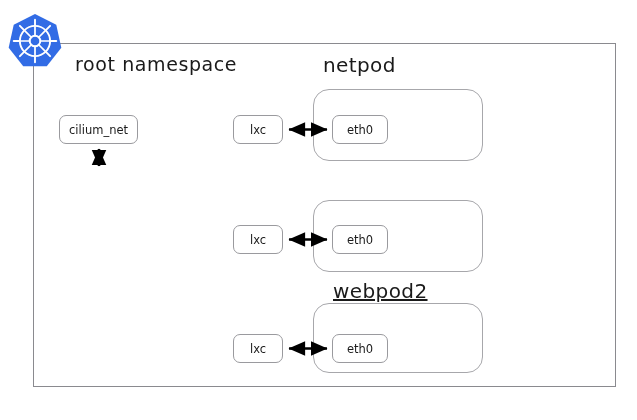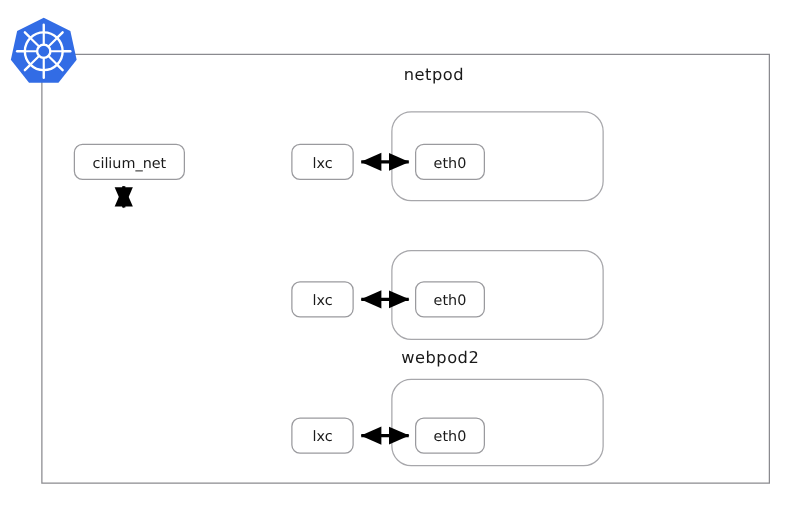--- a/index.html
+++ b/index.html
@@ -64,21 +64,21 @@
   
   .pod-box {
     position: absolute;
     border: 1px solid #a7a7ab;
     border-radius: 16px;
     background: #ffffff;
     box-sizing: border-box;
   }
   .pod-title {
     position: absolute;
-    font-size: 13px;
+    font-size: 20px;
     letter-spacing: 0.4px;
     color: #1a1a1a;
     white-space: nowrap;
   }
 
   
   .arrow-layer {
     position: absolute;
     left: 0;
     top: 0;
@@ -86,20 +86,21 @@
     height: 420px;
     pointer-events: none;
   }
 </style>
 </head>
 <body>
 
 <div id="canvas">
 
   <div class="root-frame"></div>
+  <div class="root-label">root namespace</div>
 
   <div class="k8s-logo">
     <svg viewBox="0 0 100 100" width="56" height="56" aria-hidden="true">
       <polygon points="50,2 88,21 97,62 71,95 29,95 3,62 12,21" fill="#326ce5"></polygon>
       <g fill="none" stroke="#ffffff" stroke-width="3.4" stroke-linecap="round">
         <circle cx="50" cy="50" r="27"></circle>
         <circle cx="50" cy="50" r="9.5"></circle>
         <line x1="50" y1="23" x2="50" y2="12"></line>
         <line x1="50" y1="77" x2="50" y2="88"></line>
         <line x1="23" y1="50" x2="12" y2="50"></line>
@@ -115,21 +116,21 @@
         <line x1="40.5" y1="50" x2="25" y2="50"></line>
         <line x1="59.5" y1="50" x2="75" y2="50"></line>
         <line x1="43.3" y1="43.3" x2="32.4" y2="32.4"></line>
         <line x1="56.7" y1="56.7" x2="67.6" y2="67.6"></line>
         <line x1="56.7" y1="43.3" x2="67.6" y2="32.4"></line>
         <line x1="43.3" y1="56.7" x2="32.4" y2="67.6"></line>
       </g>
     </svg>
   </div>
 
-  <div class="node-box" style="left:59px; top:115px; width:89px; height:29px;">
+  <div class="node-box" style="left:59px; top:115px; width:79px; height:29px;">
     <span>cilium_net</span>
   </div>
 
 
   <div class="pod-title" style="left:323px; top:53px;">netpod</div>
   <div class="pod-box" style="left:313px; top:89px; width:170px; height:72px;"></div>
   <div class="node-box" style="left:233px; top:115px; width:50px; height:29px;">
     <span>lxc</span>
   </div>
   <div class="node-box" style="left:332px; top:115px; width:56px; height:29px;">
@@ -137,21 +138,21 @@
   </div>
 
   <div class="pod-box" style="left:313px; top:200px; width:170px; height:72px;"></div>
   <div class="node-box" style="left:233px; top:225px; width:50px; height:29px;">
     <span>lxc</span>
   </div>
   <div class="node-box" style="left:332px; top:225px; width:56px; height:29px;">
     <span>eth0</span>
   </div>
 
-  <div class="pod-title" style="left:321px; top:279px;">webpod2</div>
+  <div class="pod-title" style="left:333px; top:279px;text-decoration:underline;">webpod2</div>
   <div class="pod-box" style="left:313px; top:303px; width:170px; height:70px;"></div>
   <div class="node-box" style="left:233px; top:334px; width:50px; height:29px;">
     <span>lxc</span>
   </div>
   <div class="node-box" style="left:332px; top:334px; width:56px; height:29px;">
     <span>eth0</span>
   </div>
 
   <svg class="arrow-layer">
     <defs>

